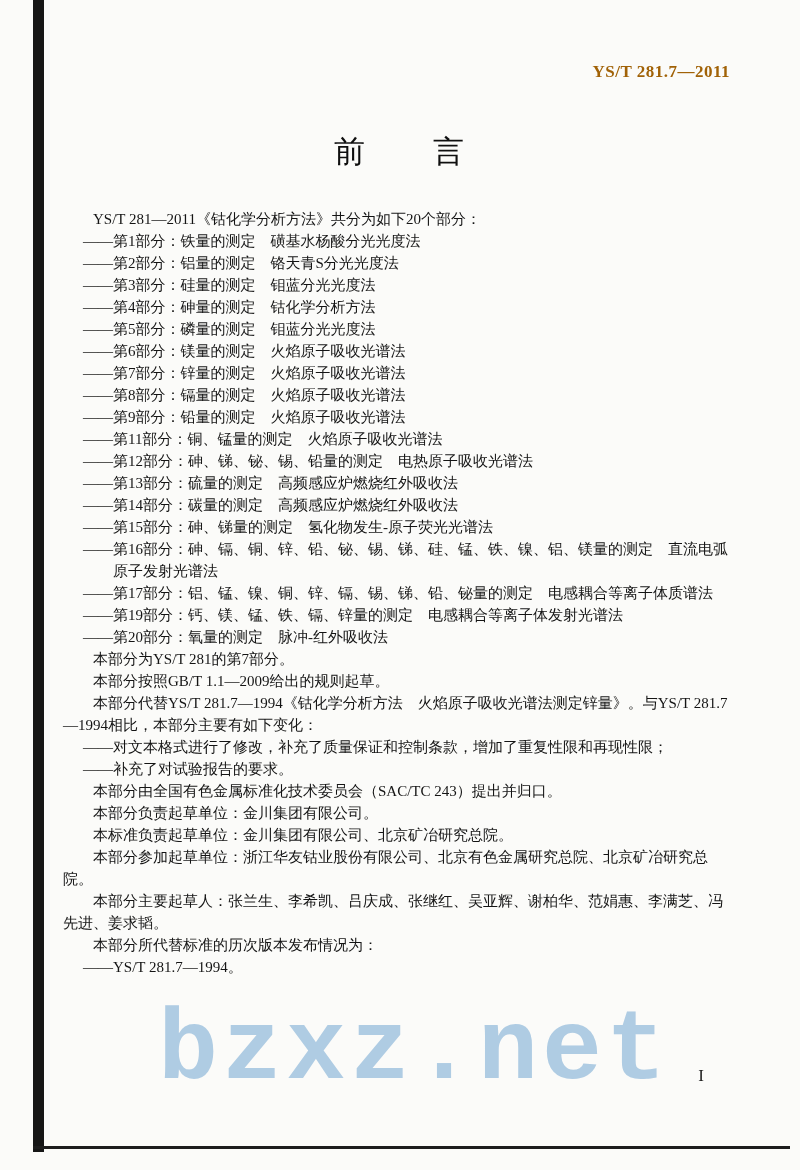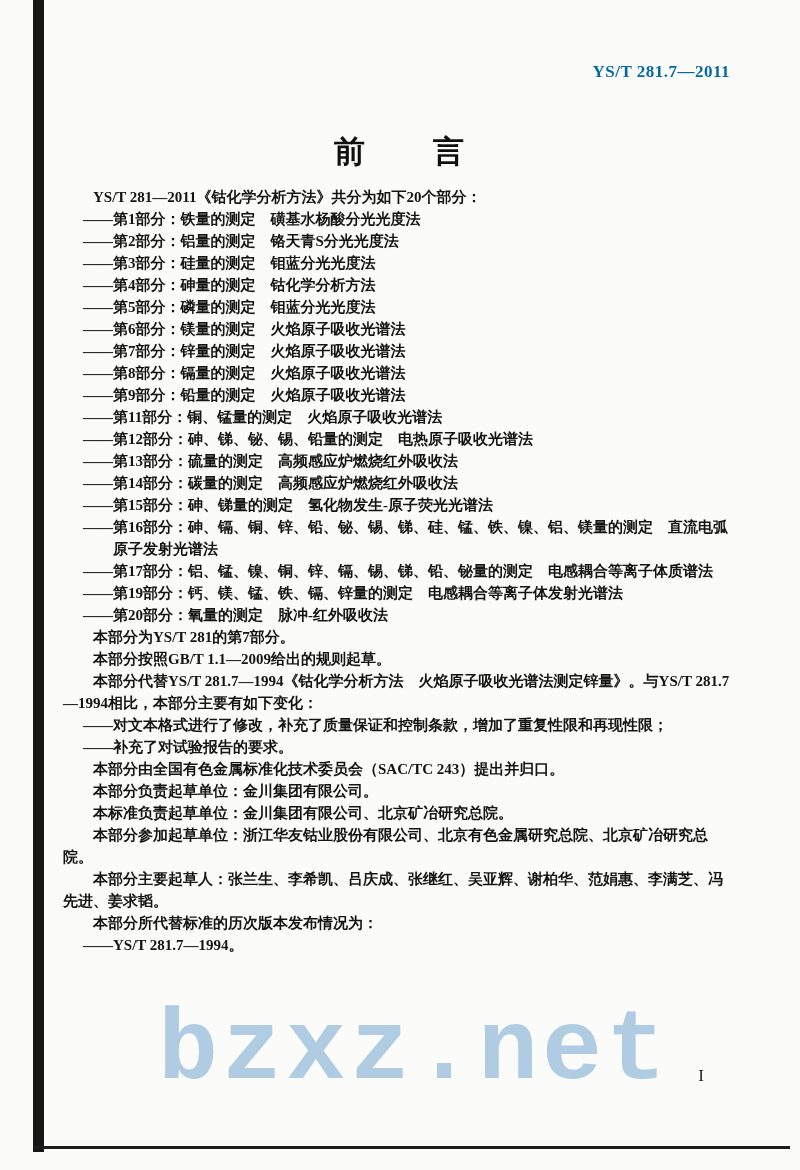--- a/index.html
+++ b/index.html
@@ -30,43 +30,43 @@
     width: 757px;
     height: 3px;
     background: #1d1d1d;
   }
   .header-code {
     position: absolute;
     top: 62px;
     right: 70px;
     font-size: 17px;
     font-weight: bold;
-    color: #0369a1;
+    color: #a16207;
     letter-spacing: 0.5px;
   }
   .doc-title {
     position: absolute;
     top: 131px;
     left: 0;
     width: 100%;
     text-align: center;
     font-size: 31px;
-    font-weight: bold;
+    font-weight: normal;
     color: #0f0f0f;
     letter-spacing: 2px;
   }
   .body-text {
     position: absolute;
     left: 63px;
-    top: 186px;
+    top: 208px;
     width: 670px;
     font-size: 15px;
     line-height: 22px;
     color: #141414;
-    font-weight: 700;
+    font-weight: 400;
   }
   .body-text p { margin: 0; }
   .para { text-indent: 2em; }
   .dash-item { padding-left: 50px; text-indent: -30px; }
   .watermark {
     position: absolute;
     left: 158px;
     top: 1002px;
     font-family: Liberation Mono, monospace;
     font-weight: bold;

